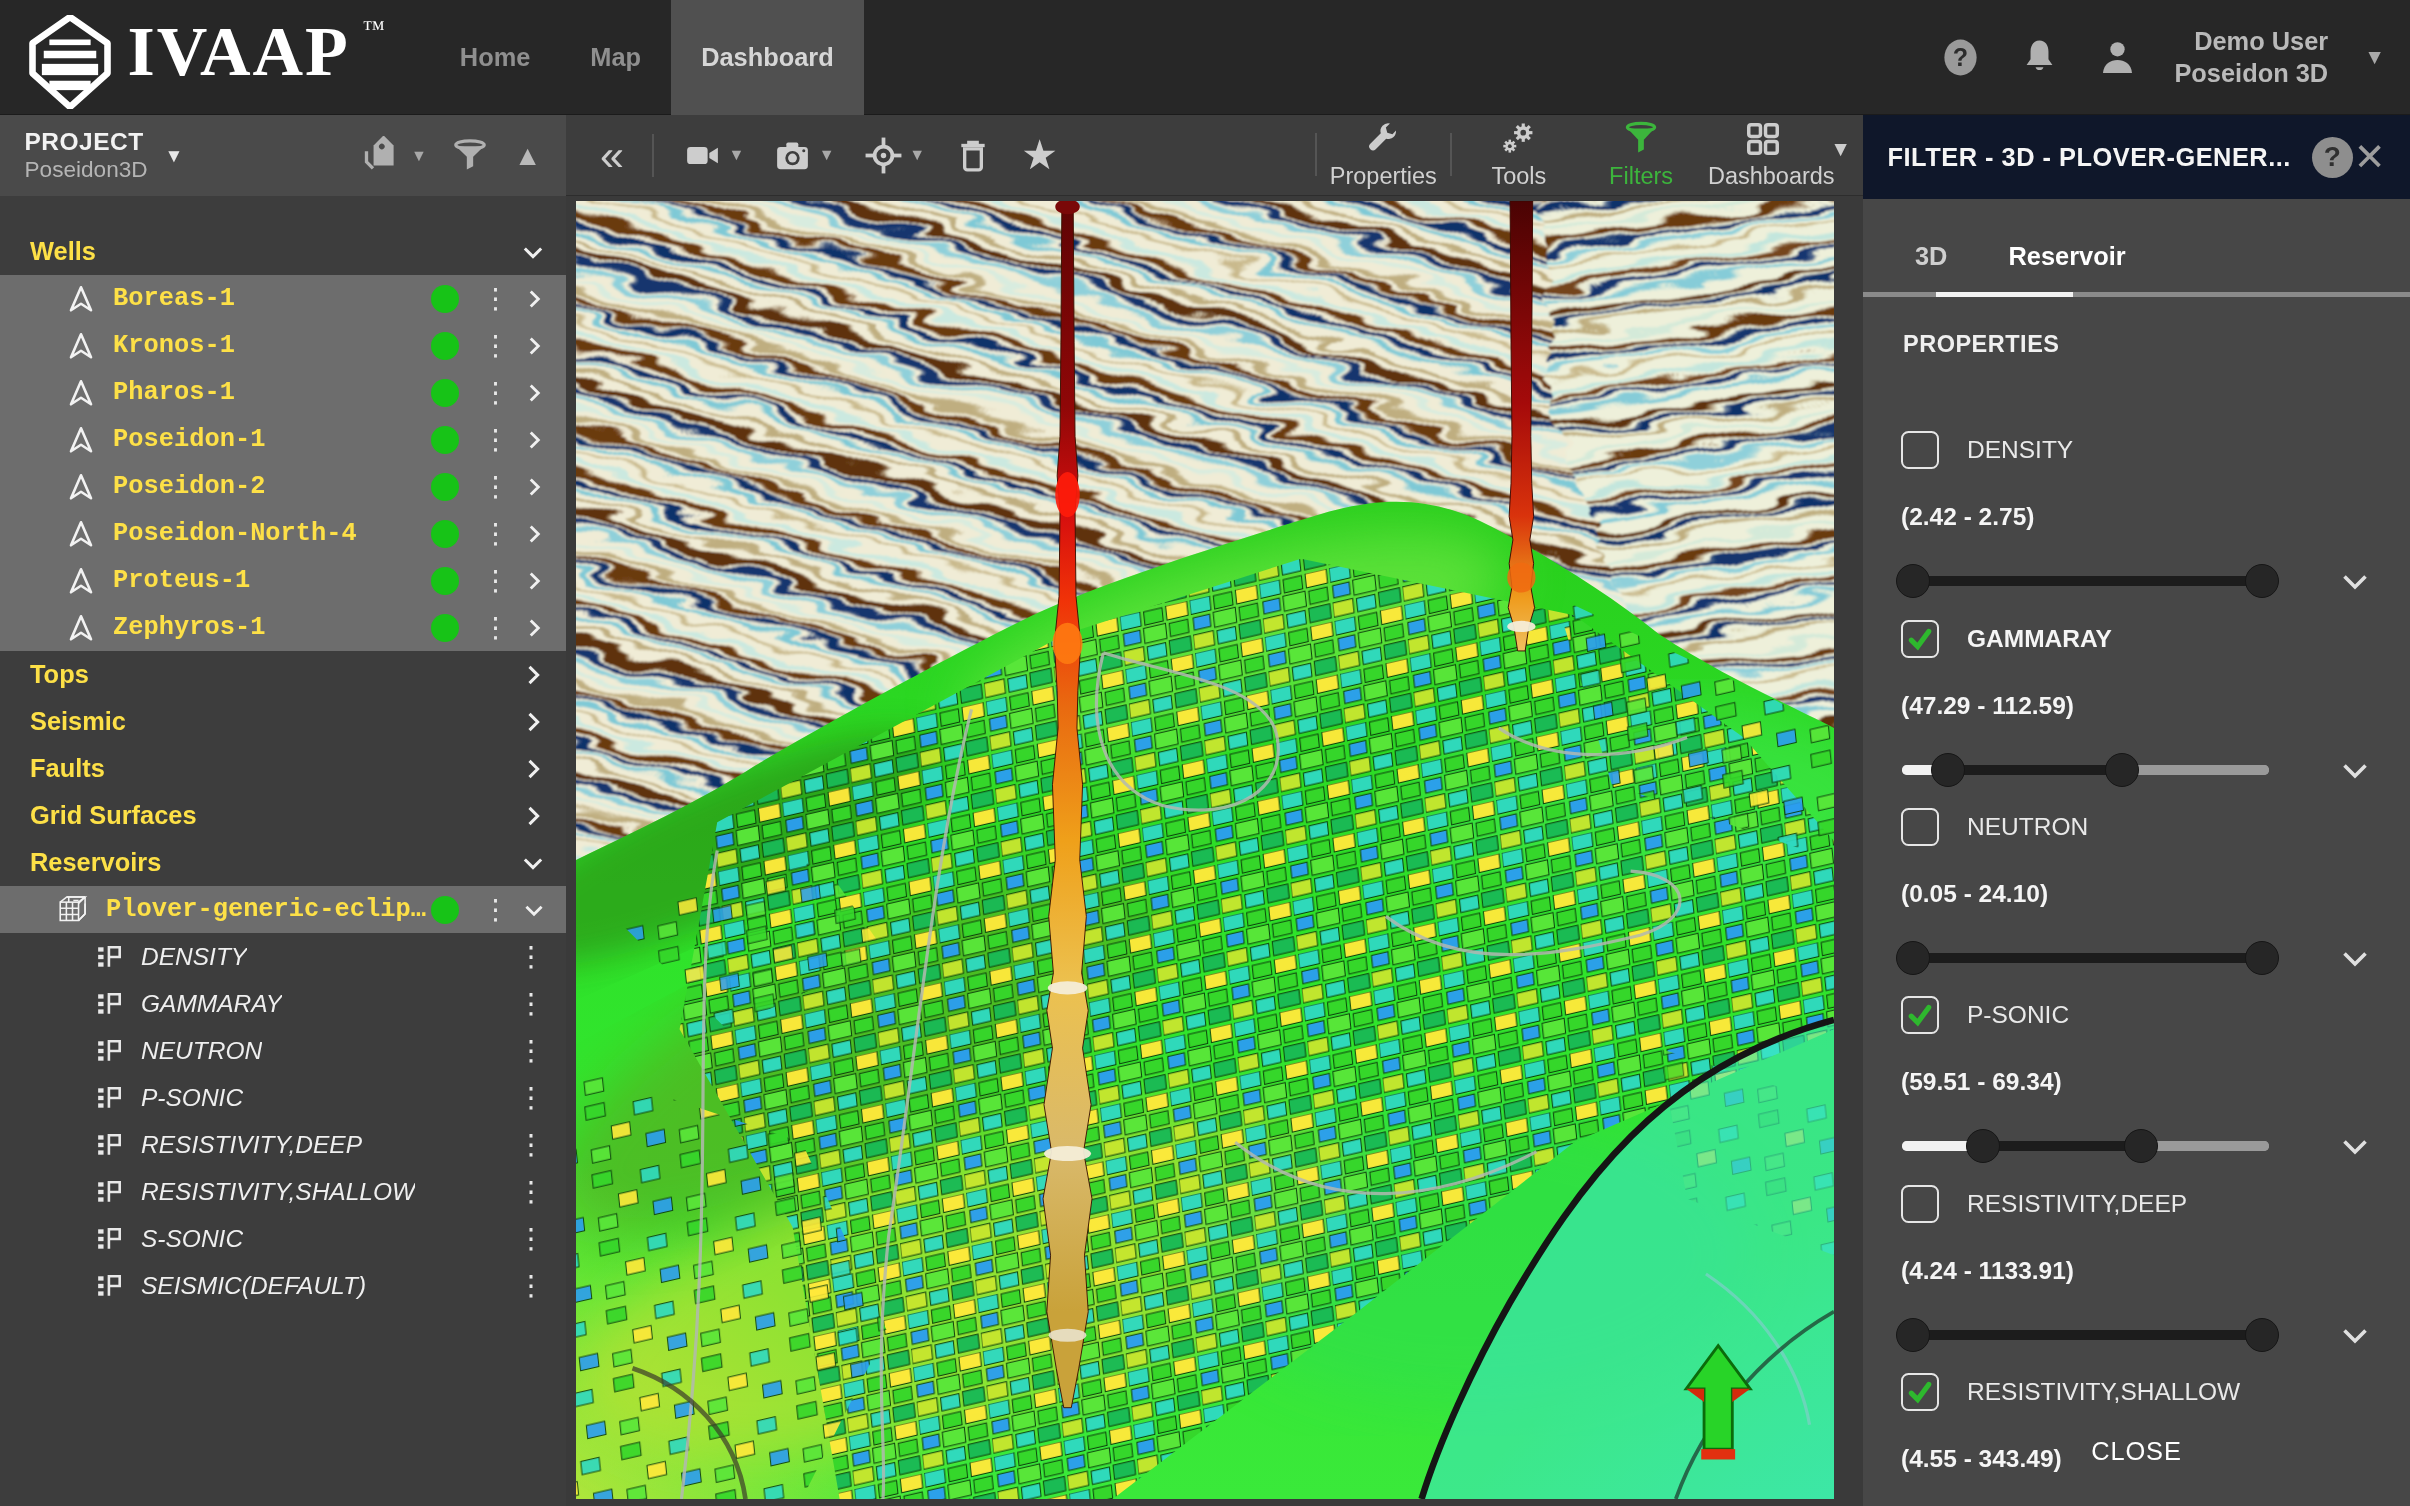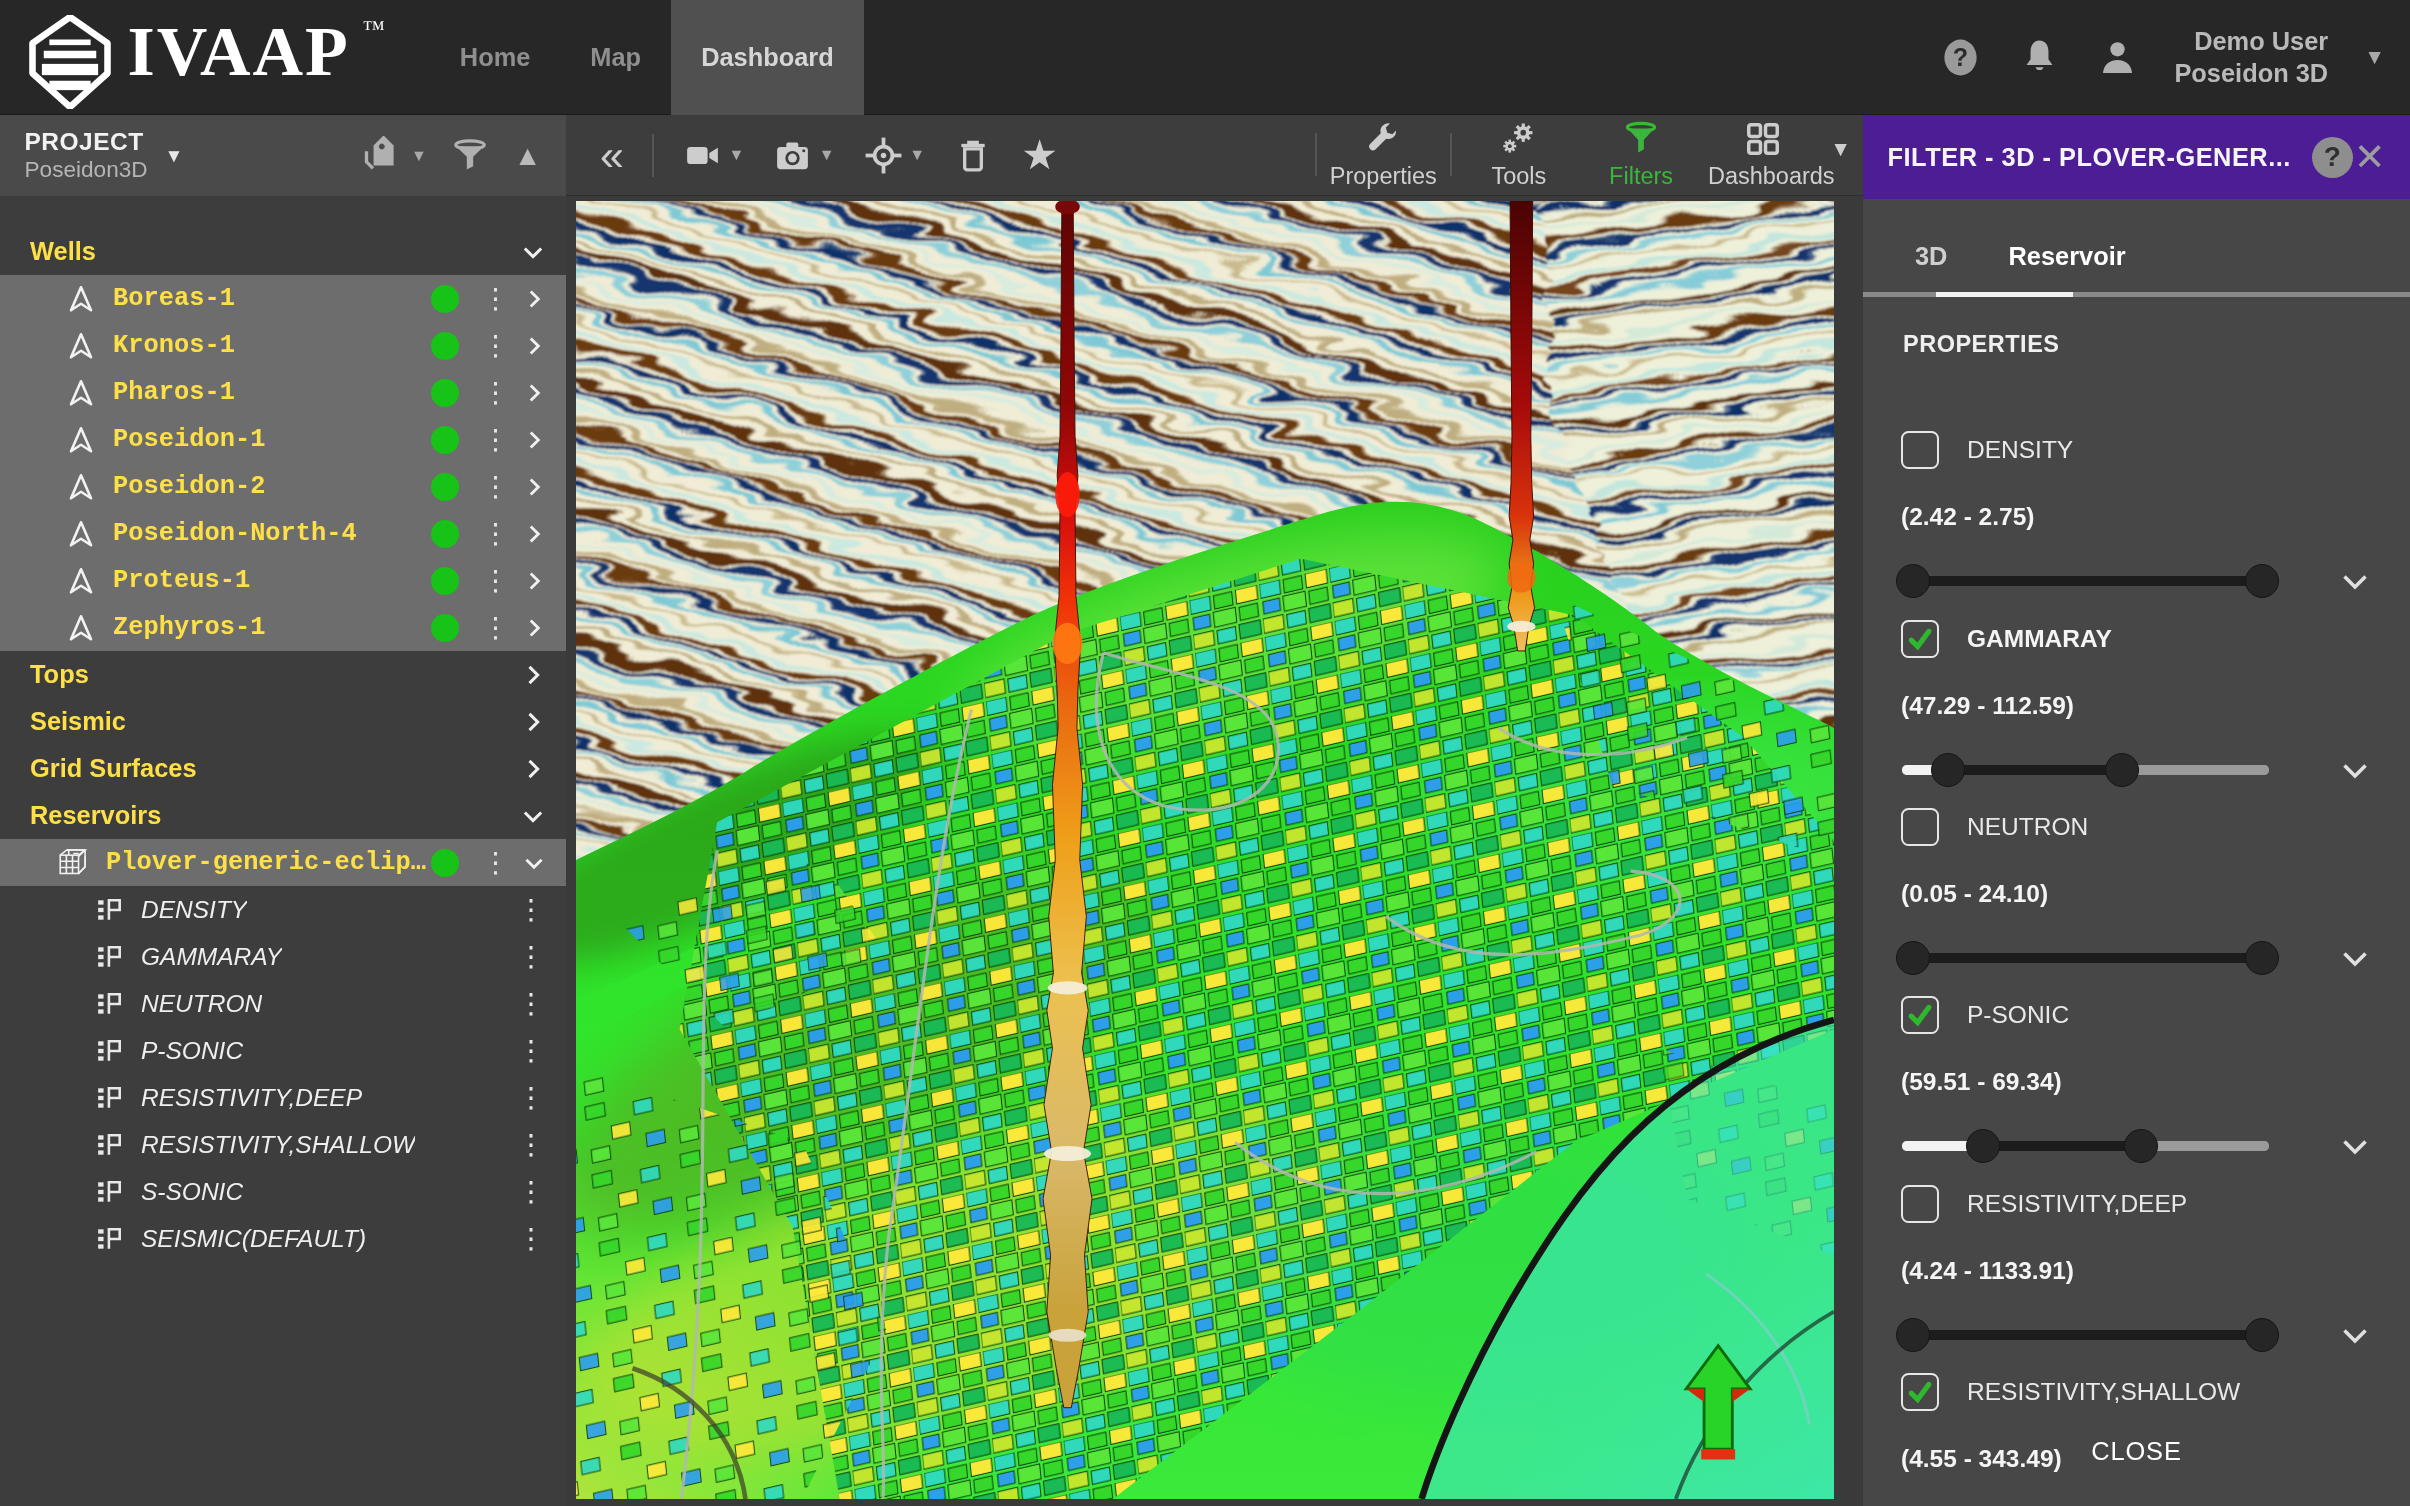--- a/index.html
+++ b/index.html
@@ -51,21 +51,21 @@
   .vb-menu { width:111px; text-align:center; color:#d0d0d0; cursor:pointer; }
   .vb-menu .mlabel { font-size:23.5px; margin-top:1.9px; }
   .vb-menu.green, .vb-menu.green .mlabel { color:#3cb53c; }
   .vb-caret { color:#cdcdcd; font-size:21px; margin-top:17px; }
   .glyph { color:#cdcdcd; }
   .scene { position:absolute; left:10.4px; top:86px; width:1258px; height:1298px; background:#0a0a0a; }
   .scene svg { display:block; width:100%; height:100%; }
 
   
   .fpanel { position:absolute; left:1863px; top:115px; width:547px; height:1392px; background:#474747; z-index:20; }
-  .fp-header { height:84px; background:#4c1d95; display:flex; align-items:center; padding:0 24.5px;justify-content:flex-end; }
+  .fp-header { height:84px; background:#0f172a; display:flex; align-items:center; padding:0 24.5px;justify-content:flex-end; }
   .fp-title { color:#f5f5f5; font-weight:bold; font-size:25.4px; letter-spacing:0.5px; white-space:nowrap; overflow:hidden; }
   .fp-help { width:41px; height:41px; border-radius:50%; background:#8e8e8e; color:#303030; font-weight:bold; font-size:28px;
     display:flex; align-items:center; justify-content:center; margin-left:21px; flex:0 0 auto; cursor:pointer; }
   .fp-x { margin-left:auto; color:#9d9d9d; font-size:38px; line-height:38px; cursor:pointer; flex:0 0 auto; }
   .fp-tabs { display:flex; gap:49px; padding:43px 0 0 40px; }
   .fp-tab { font-size:25.4px; font-weight:bold; color:#cfcfcf; cursor:pointer; padding-bottom:21px;margin-left:12px; }
   .fp-tab.active { color:#ffffff; }
   .fp-tabline { position:relative; height:4.7px; background:#8a8a8a; margin:0 0 0 0; }
   .fp-tabline .active-seg { position:absolute; left:73px; width:137px; top:0; height:4.7px; background:#f2f2f2; }
   .fp-sect { color:#f0f0f0; font-weight:bold; font-size:23.5px; letter-spacing:0.5px; padding:34px 0 0 40px; }
@@ -279,20 +279,27 @@
 
       <div class="trow">
         <span class="lbl">Tops</span>
           <span class="spacer"></span>
         <svg class="chev" width="28" height="28" viewBox="0 0 24 24">
             <path d="M9 5 L16 12 L9 19" fill="none" stroke="#f0f0f0" stroke-width="2.6"></path>
           </svg>
       </div>
       <div class="trow">
         <span class="lbl">Seismic</span>
+          <span class="spacer"></span>
+        <svg class="chev" width="28" height="28" viewBox="0 0 24 24">
+            <path d="M9 5 L16 12 L9 19" fill="none" stroke="#f0f0f0" stroke-width="2.6"></path>
+          </svg>
+      </div>
+      <div class="trow">
+        <span class="lbl">Faults</span>
           <span class="spacer"></span>
         <svg class="chev" width="28" height="28" viewBox="0 0 24 24">
             <path d="M9 5 L16 12 L9 19" fill="none" stroke="#f0f0f0" stroke-width="2.6"></path>
           </svg>
       </div>
       <div class="trow">
         <span class="lbl">Grid Surfaces</span>
           <span class="spacer"></span>
         <svg class="chev" width="28" height="28" viewBox="0 0 24 24">
             <path d="M9 5 L16 12 L9 19" fill="none" stroke="#f0f0f0" stroke-width="2.6"></path>

